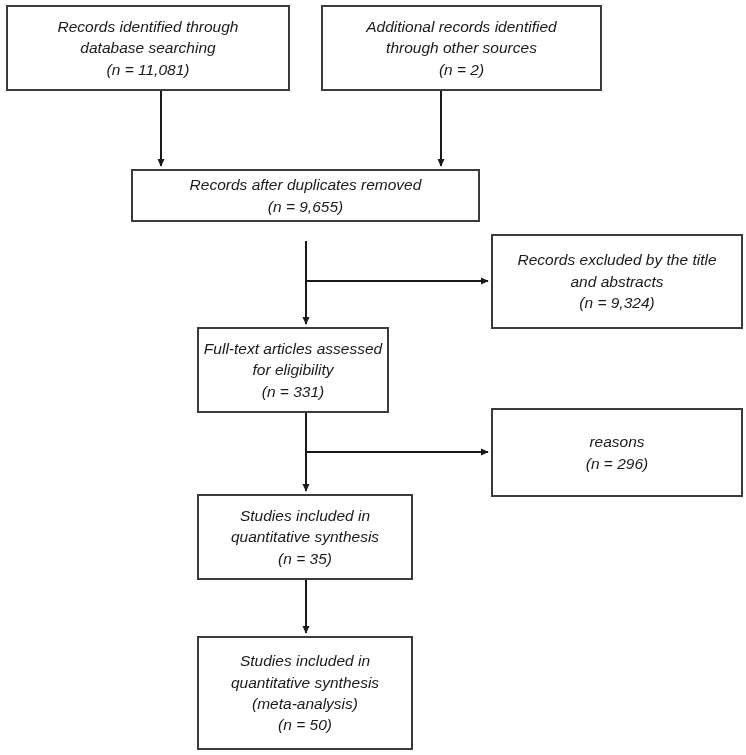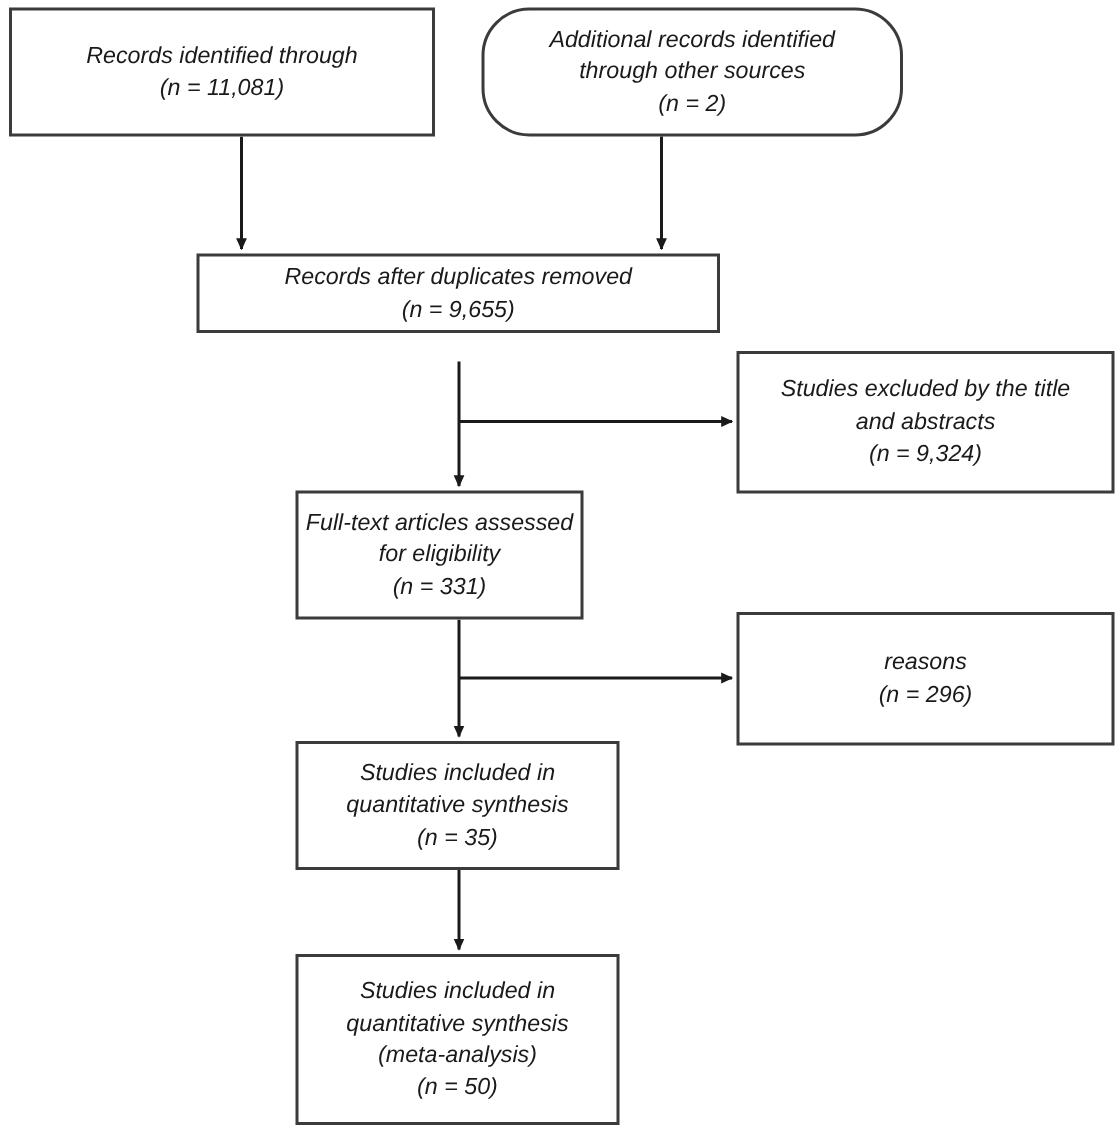--- a/index.html
+++ b/index.html
@@ -39,21 +39,21 @@
     line-height: 1.38;
     z-index: 2;
     font-style: italic;
   }
   .node .line {
     display: block;
     white-space: nowrap;
   }
   
   #node-db-records        { left: 6px;   top: 5px;   width: 284px; height: 86px; }
-  #node-other-records     { left: 321px; top: 5px;   width: 281px; height: 86px; border-radius: 32px; }
+  #node-other-records     { left: 321px; top: 5px;   width: 281px; height: 86px; }
   #node-after-duplicates  { left: 131px; top: 169px; width: 349px; height: 53px; }
   #node-excluded-title    { left: 491px; top: 234px; width: 252px; height: 95px; }
   #node-fulltext-assessed { left: 197px; top: 327px; width: 192px; height: 86px; }
   #node-fulltext-excluded { left: 491px; top: 408px; width: 252px; height: 89px; }
   #node-qualitative       { left: 197px; top: 494px; width: 216px; height: 86px; }
   #node-quantitative      { left: 197px; top: 636px; width: 216px; height: 114px; }
 </style>
 </head>
 <body>
 
@@ -90,36 +90,37 @@
       <line x1="306" y1="452" x2="488" y2="452" stroke="#1a1a1a" stroke-width="2" marker-end="url(#arrowhead)"></line>
     </g>
 
     <g>
       <line x1="306" y1="580" x2="306" y2="633" stroke="#1a1a1a" stroke-width="2" marker-end="url(#arrowhead)"></line>
     </g>
   </svg>
 
   <div class="node" id="node-db-records">
     <span class="line">Records identified through</span>
+    <span class="line">database searching</span>
     <span class="line">(n = 11,081)</span>
   </div>
 
   <div class="node" id="node-other-records">
     <span class="line">Additional records identified</span>
     <span class="line">through other sources</span>
     <span class="line">(n = 2)</span>
   </div>
 
   <div class="node" id="node-after-duplicates">
     <span class="line">Records after duplicates removed</span>
     <span class="line">(n = 9,655)</span>
   </div>
 
   <div class="node" id="node-excluded-title">
-    <span class="line">Studies excluded by the title</span>
+    <span class="line">Records excluded by the title</span>
     <span class="line">and abstracts</span>
     <span class="line">(n = 9,324)</span>
   </div>
 
   <div class="node" id="node-fulltext-assessed">
     <span class="line">Full-text articles assessed</span>
     <span class="line">for eligibility</span>
     <span class="line">(n = 331)</span>
   </div>
 

